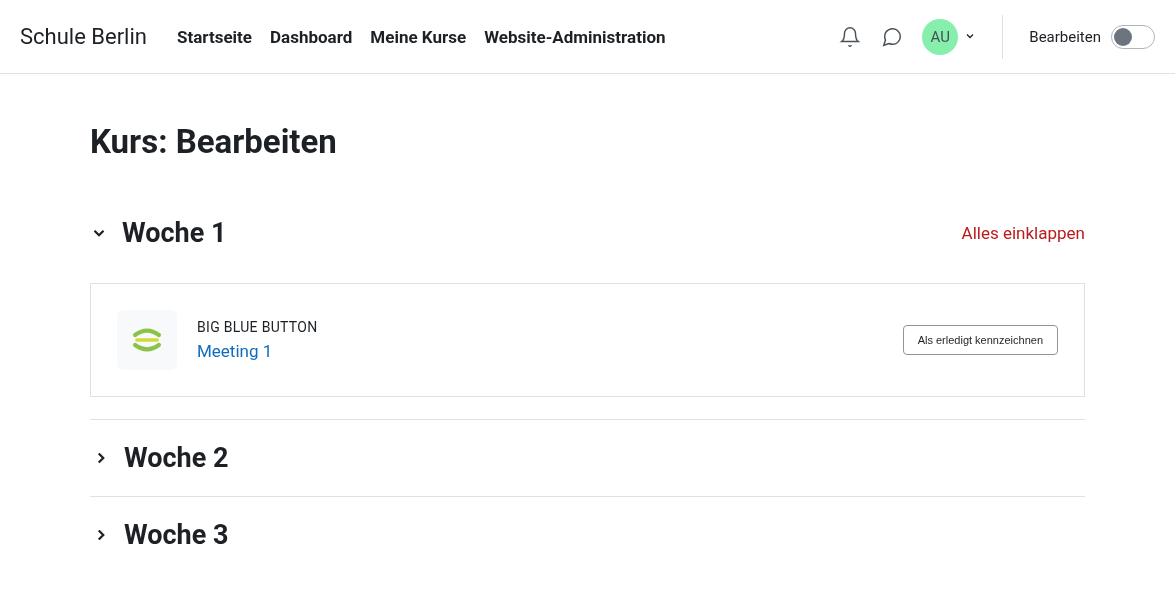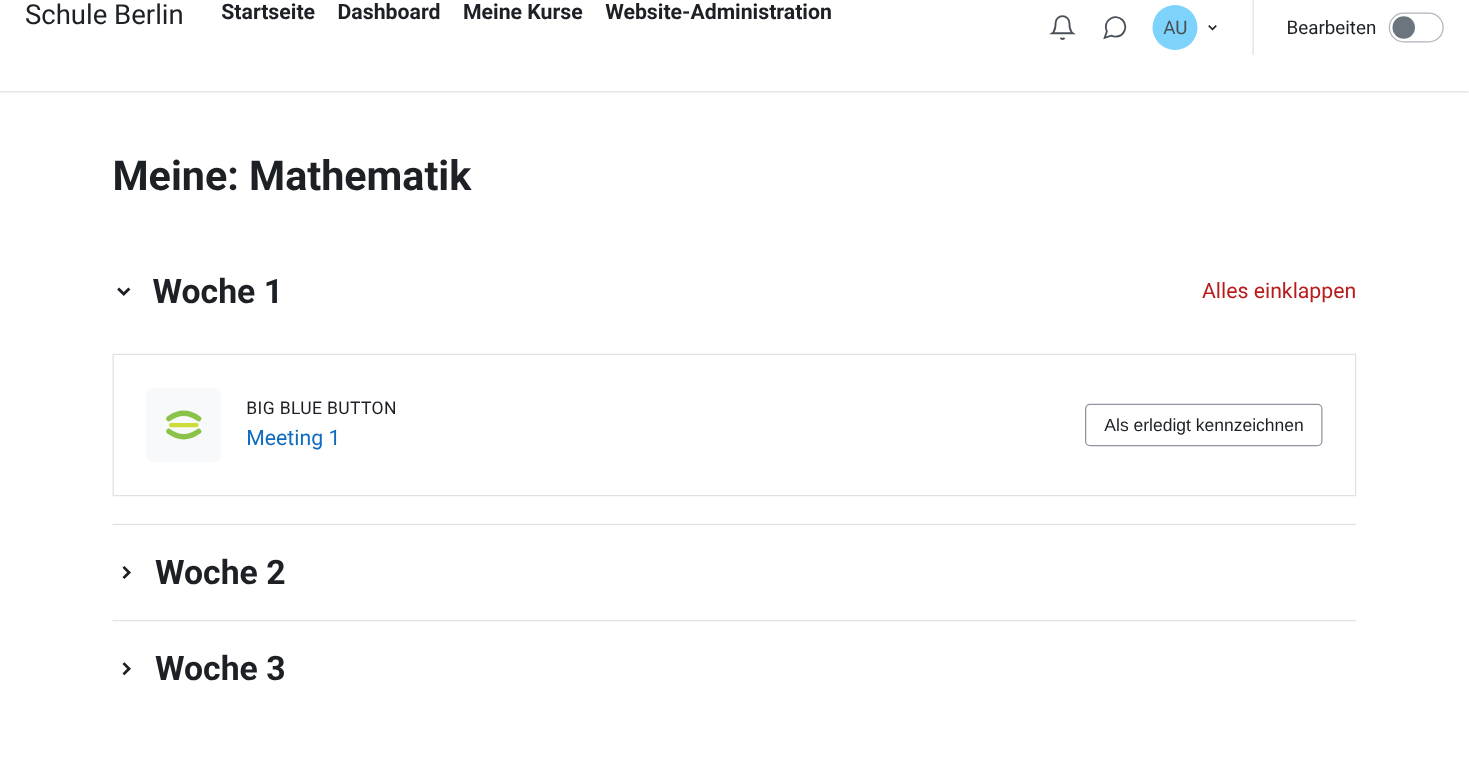--- a/index.html
+++ b/index.html
@@ -6,21 +6,21 @@
     body {
       font-family: -apple-system, BlinkMacSystemFont, "Segoe UI", Roboto, Helvetica, Arial, sans-serif;
       background: #fff;
       color: #1d2125;
       width: 1175px;
       height: 611px;
       overflow-y: scroll;
     }
     .navbar {
       display: flex;
-      align-items: flex-start;
+      align-items: center;
       height: 74px;
       padding: 0 20px;
       border-bottom: 1px solid #dee2e6;
     }
     .brand {
       font-size: 22px;
       font-weight: 400;
       color: #1d2125;
       margin-right: 30px;
     }
@@ -45,21 +45,21 @@
       height: 24px;
       display: flex;
       align-items: center;
       justify-content: center;
       cursor: pointer;
     }
     .avatar {
       width: 36px;
       height: 36px;
       border-radius: 50%;
-      background: #7dd3fc;
+      background: #86efac;
       display: flex;
       align-items: center;
       justify-content: center;
       font-size: 15px;
       color: #495057;
       cursor: pointer;
     }
     .user-menu {
       display: flex;
       align-items: center;
@@ -166,21 +166,21 @@
     .activity-link {
       font-size: 17px;
       color: #0f6cbf;
       cursor: pointer;
     }
     .mark-done {
       border: 1px solid #8f959e;
       background: #fff;
       border-radius: 4px;
       padding: 8px 14px;
-      font-size: 14px;
+      font-size: 11px;
       color: #1d2125;
       cursor: pointer;
     }
     .section-row {
       border-top: 1px solid #dee2e6;
       padding: 22px 0;
       margin-top: 22px;
     }
     .section-row-2 {
       border-top: 1px solid #dee2e6;
@@ -227,21 +227,21 @@
     <div class="edit-section">
       <span class="edit-label">Bearbeiten</span>
       <div class="toggle">
         <div class="toggle-knob"></div>
       </div>
     </div>
   </div>
 </div>
 
 <div class="content">
-  <h1 class="course-title">Meine: Mathematik</h1>
+  <h1 class="course-title">Kurs: Bearbeiten</h1>
 
   <div class="section-header">
     <div class="section-title-wrap">
       <span class="chevron">
         <svg width="18" height="18" viewBox="0 0 24 24" fill="none" stroke="#1d2125" stroke-width="3">
             <polyline points="6 9 12 15 18 9"></polyline>
           </svg>
       </span>
       <span class="section-title">Woche 1</span>
     </div>

